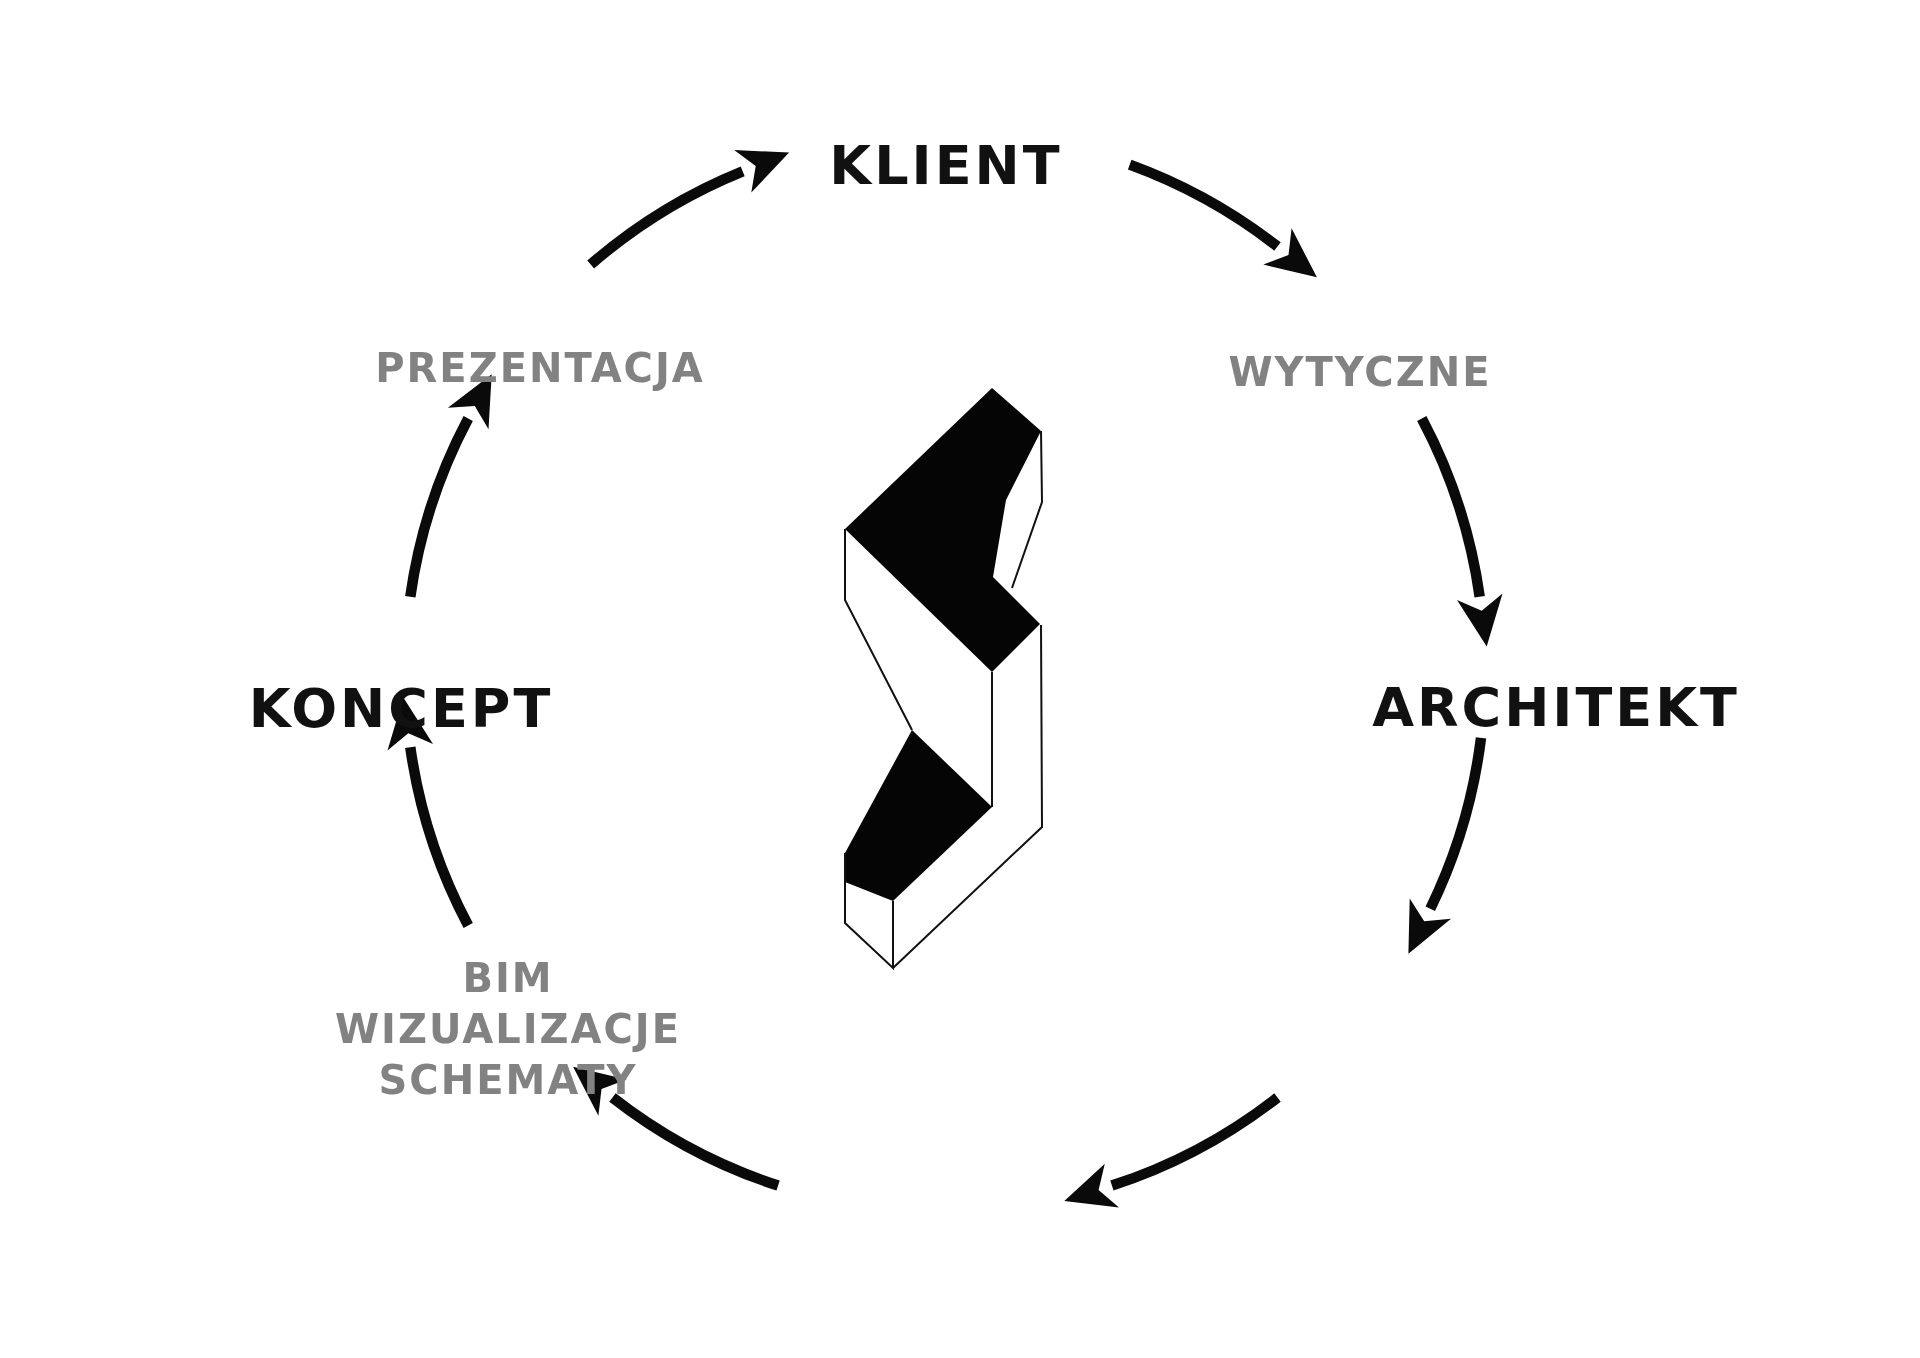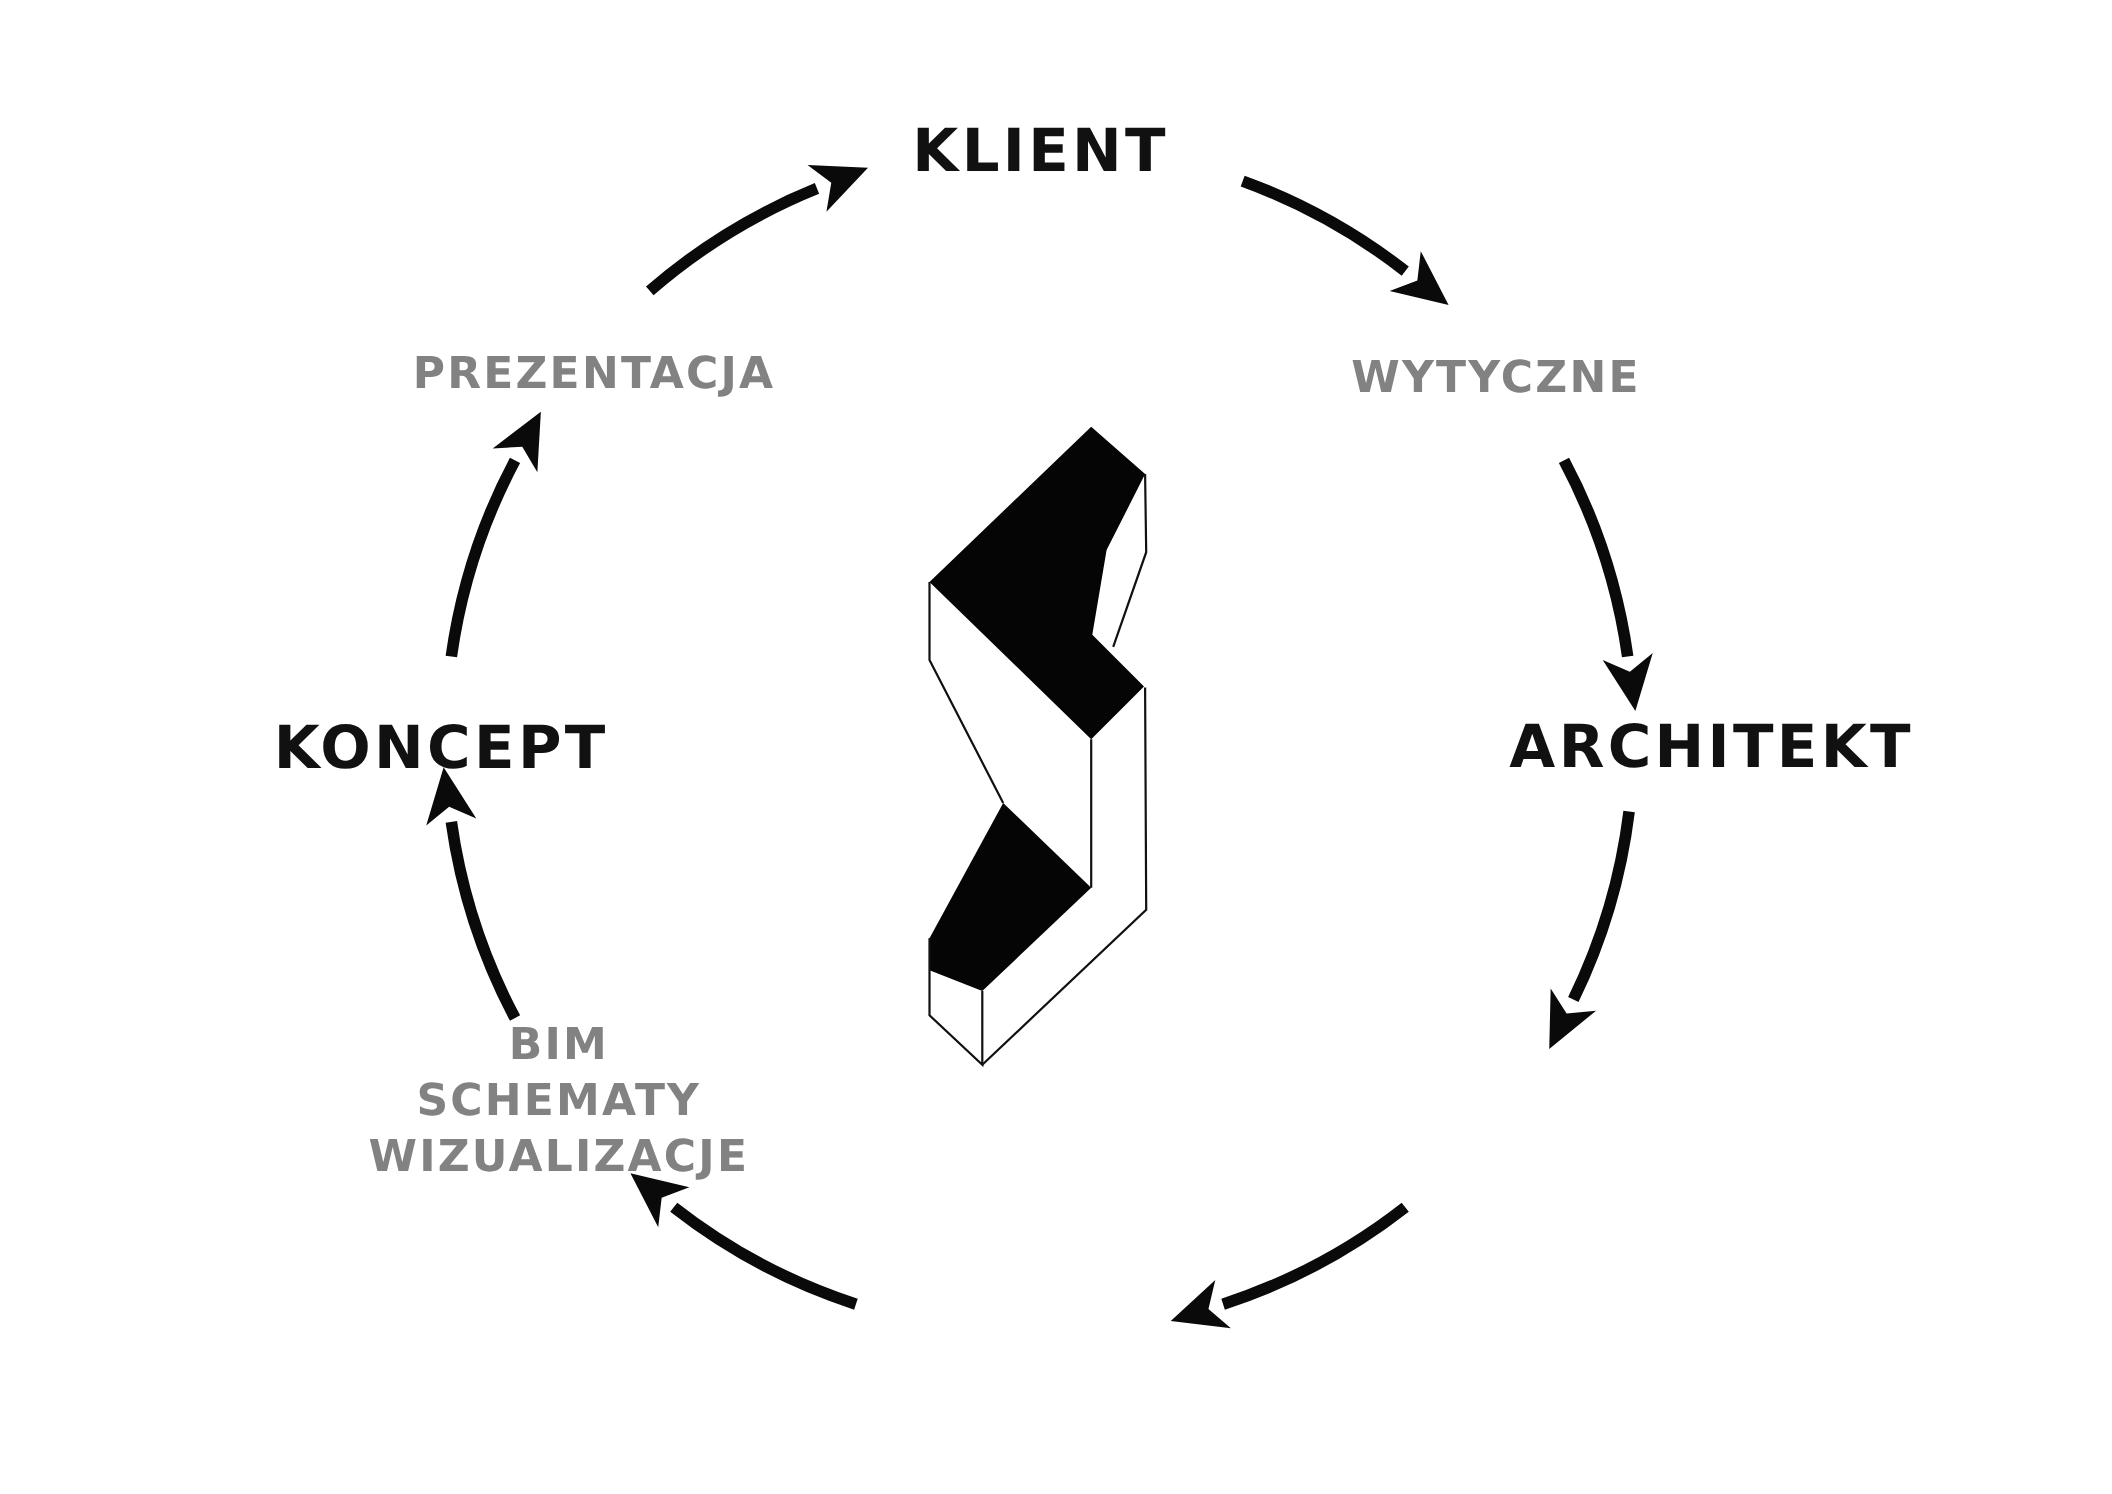--- a/index.html
+++ b/index.html
@@ -11,20 +11,21 @@
     overflow: hidden;
     font-family: "DejaVu Sans", "Liberation Sans", sans-serif;
   }
   .node {
     position: absolute;
     transform: translate(-50%, -50%);
     text-align: center;
     white-space: nowrap;
     font-weight: 700;
     user-select: none;
+    margin-top: 28px;
   }
   .node.primary {
     font-size: 54px;
     letter-spacing: 3px;
     color: #111111;
   }
   .node.secondary {
     font-size: 40px;
     letter-spacing: 2px;
     color: #828282;
@@ -90,21 +91,21 @@
   <div class="node primary" style="left:946px; top:137px;">KLIENT</div>
 
   <div class="node secondary" style="left:1360px; top:344px;">WYTYCZNE</div>
 
   <div class="node primary" style="left:1556px; top:679px;">ARCHITEKT</div>
 
 
 
   <div class="node secondary" style="left:508px; top:1001px;">
     <div>BIM</div>
+    <div>WIZUALIZACJE</div>
     <div>SCHEMATY</div>
-    <div>WIZUALIZACJE</div>
   </div>
 
   <div class="node primary" style="left:401px; top:680px;">KONCEPT</div>
 
   <div class="node secondary" style="left:540px; top:340px;">PREZENTACJA</div>
 
 </div>
 
 </body></html>

